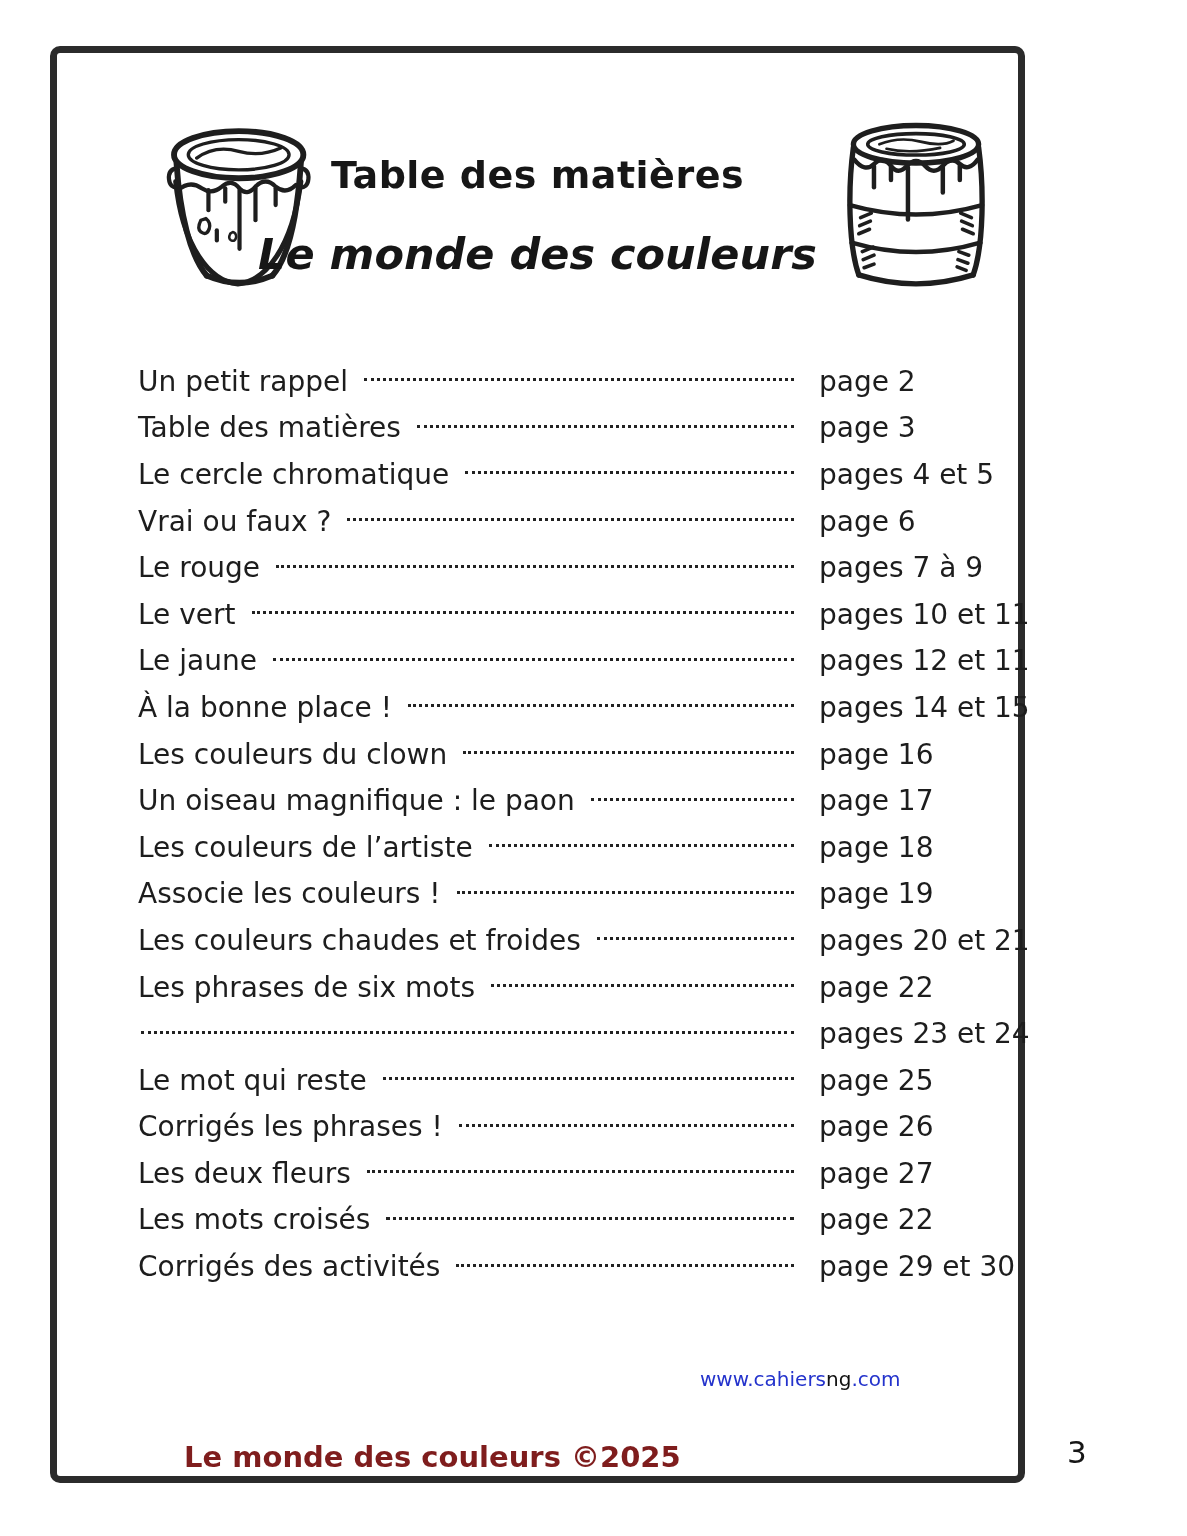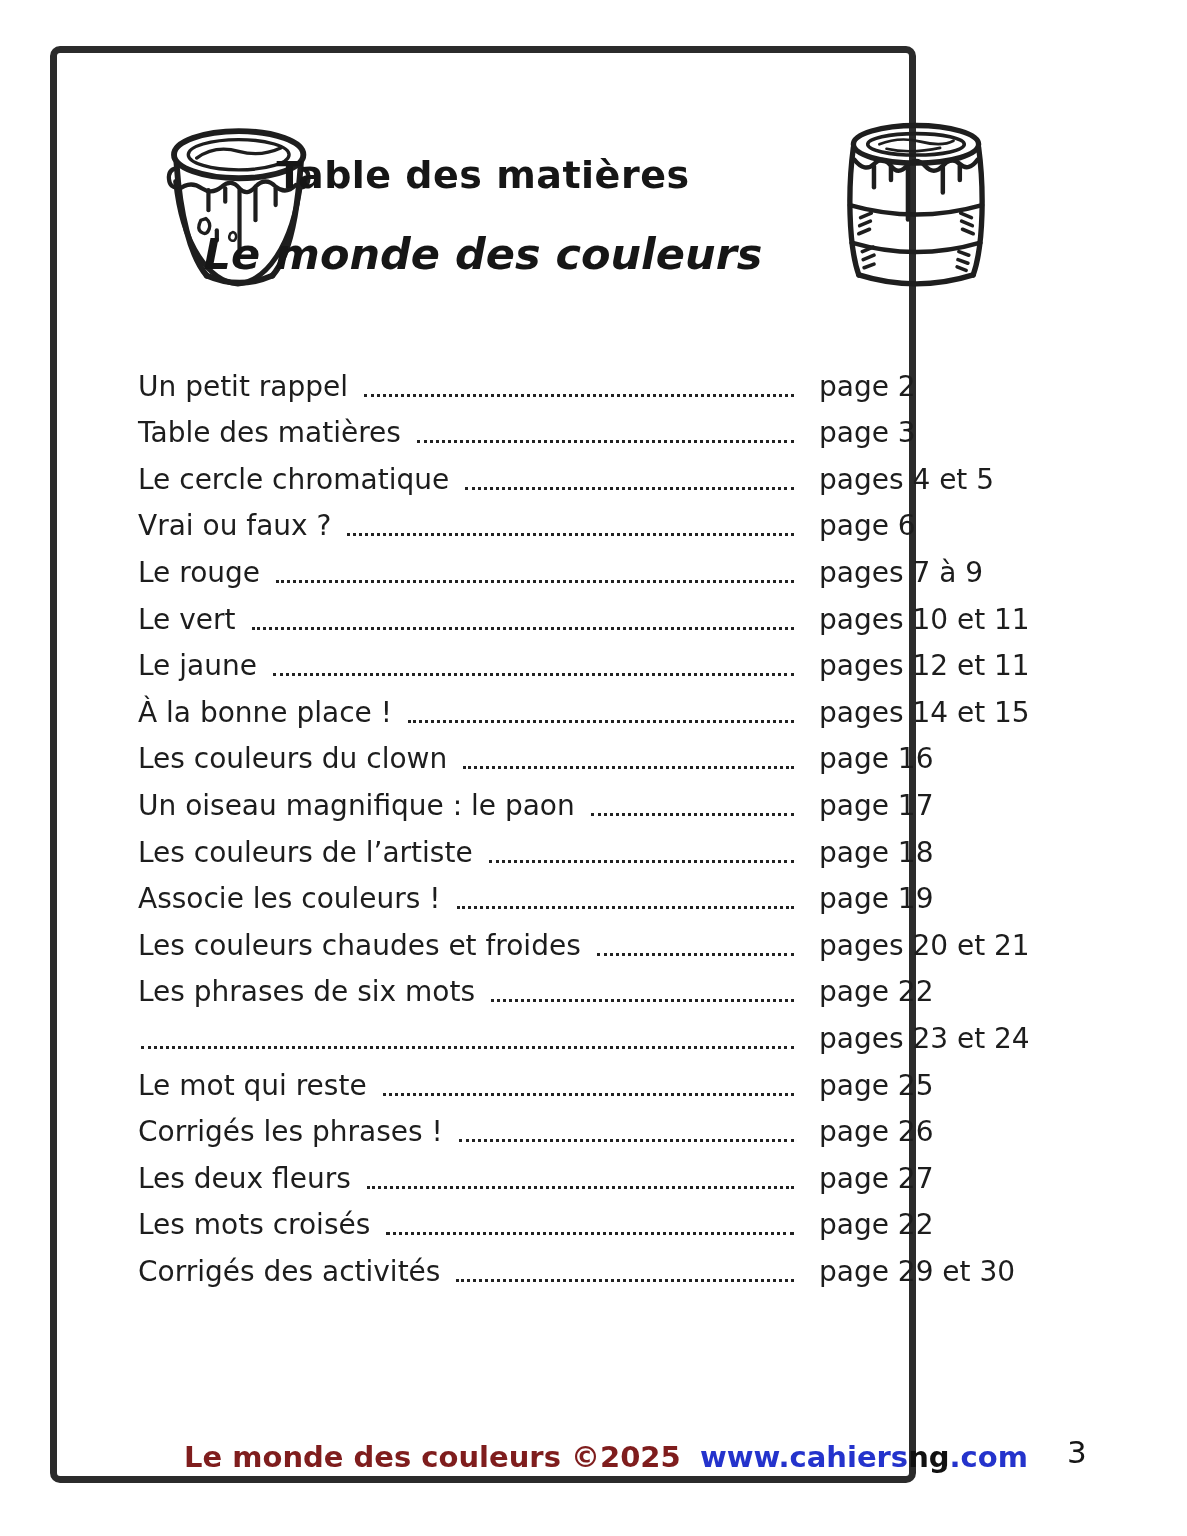--- a/index.html
+++ b/index.html
@@ -12,57 +12,57 @@
     position: relative;
     width: 1187px;
     height: 1536px;
     background: #ffffff;
     overflow: hidden;
   }
   .frame {
     position: absolute;
     left: 50px;
     top: 46px;
-    width: 866px;
+    width: 975px;
     height: 1437px;
     border: 7px solid #2b2b2b;
     border-radius: 10px;
     box-sizing: border-box;
     background: #ffffff;
   }
   .icon-svg { stroke: #1e1e1e; fill: none; stroke-linecap: round; stroke-linejoin: round; }
   .bucket-left  { position: absolute; left: 96px;  top: 58px;  width: 168px; height: 184px; }
   .bucket-right { position: absolute; left: 783px; top: 54px;  width: 152px; height: 190px; }
   .title-block { position: absolute; left: 0; top: 100px; width: 100%; text-align: center; color: #161616; }
   .title    { font-size: 38px; font-weight: bold; letter-spacing: 0.5px; }
   .subtitle { font-size: 43px; font-weight: bold; margin-top: 32px; font-style: italic; }
   .toc { position: absolute; left: 81px; top: 310px; width: 896px; }
-  .toc-row { display: flex; align-items: flex-end; height: 46.6px; gap: 13px; }
+  .toc-row { display: flex; align-items: center; height: 46.6px; gap: 13px; }
   .entry-label {
     font-size: 28px; line-height: 1; color: #1d1d1d;
     white-space: nowrap; padding-bottom: 9px; flex: 0 0 auto;
   }
   .leader {
     flex: 1 1 auto;
     border-bottom: 3px dotted #222222;
     margin: 0 12px 13px 3px;
     min-width: 20px;
   }
   .entry-page {
     flex: 0 0 215px;
     font-size: 28px; line-height: 1; color: #1d1d1d;
     white-space: nowrap; padding-bottom: 9px;
   }
   .footer-copyright {
     position: absolute; left: 127px; top: 1387px;
     font-size: 29px; font-weight: bold; color: #7f1d1d; white-space: nowrap;
   }
   .footer-url {
-    position: absolute; left: 643px; top: 1387px;
-    font-size: 29px; font-weight: bold; white-space: nowrap;
+    position: absolute; left: 643px; top: 1314px;
+    font-size: 20px; font-weight: normal; white-space: nowrap;
   }
   .url-blue { color: #2433cc; }
   .url-dark { color: #111111; }
   .page-number {
     position: absolute; left: 1010px; top: 1381px;
     font-size: 31px; color: #161616;
   }
 </style>
 </head>
 <body>

